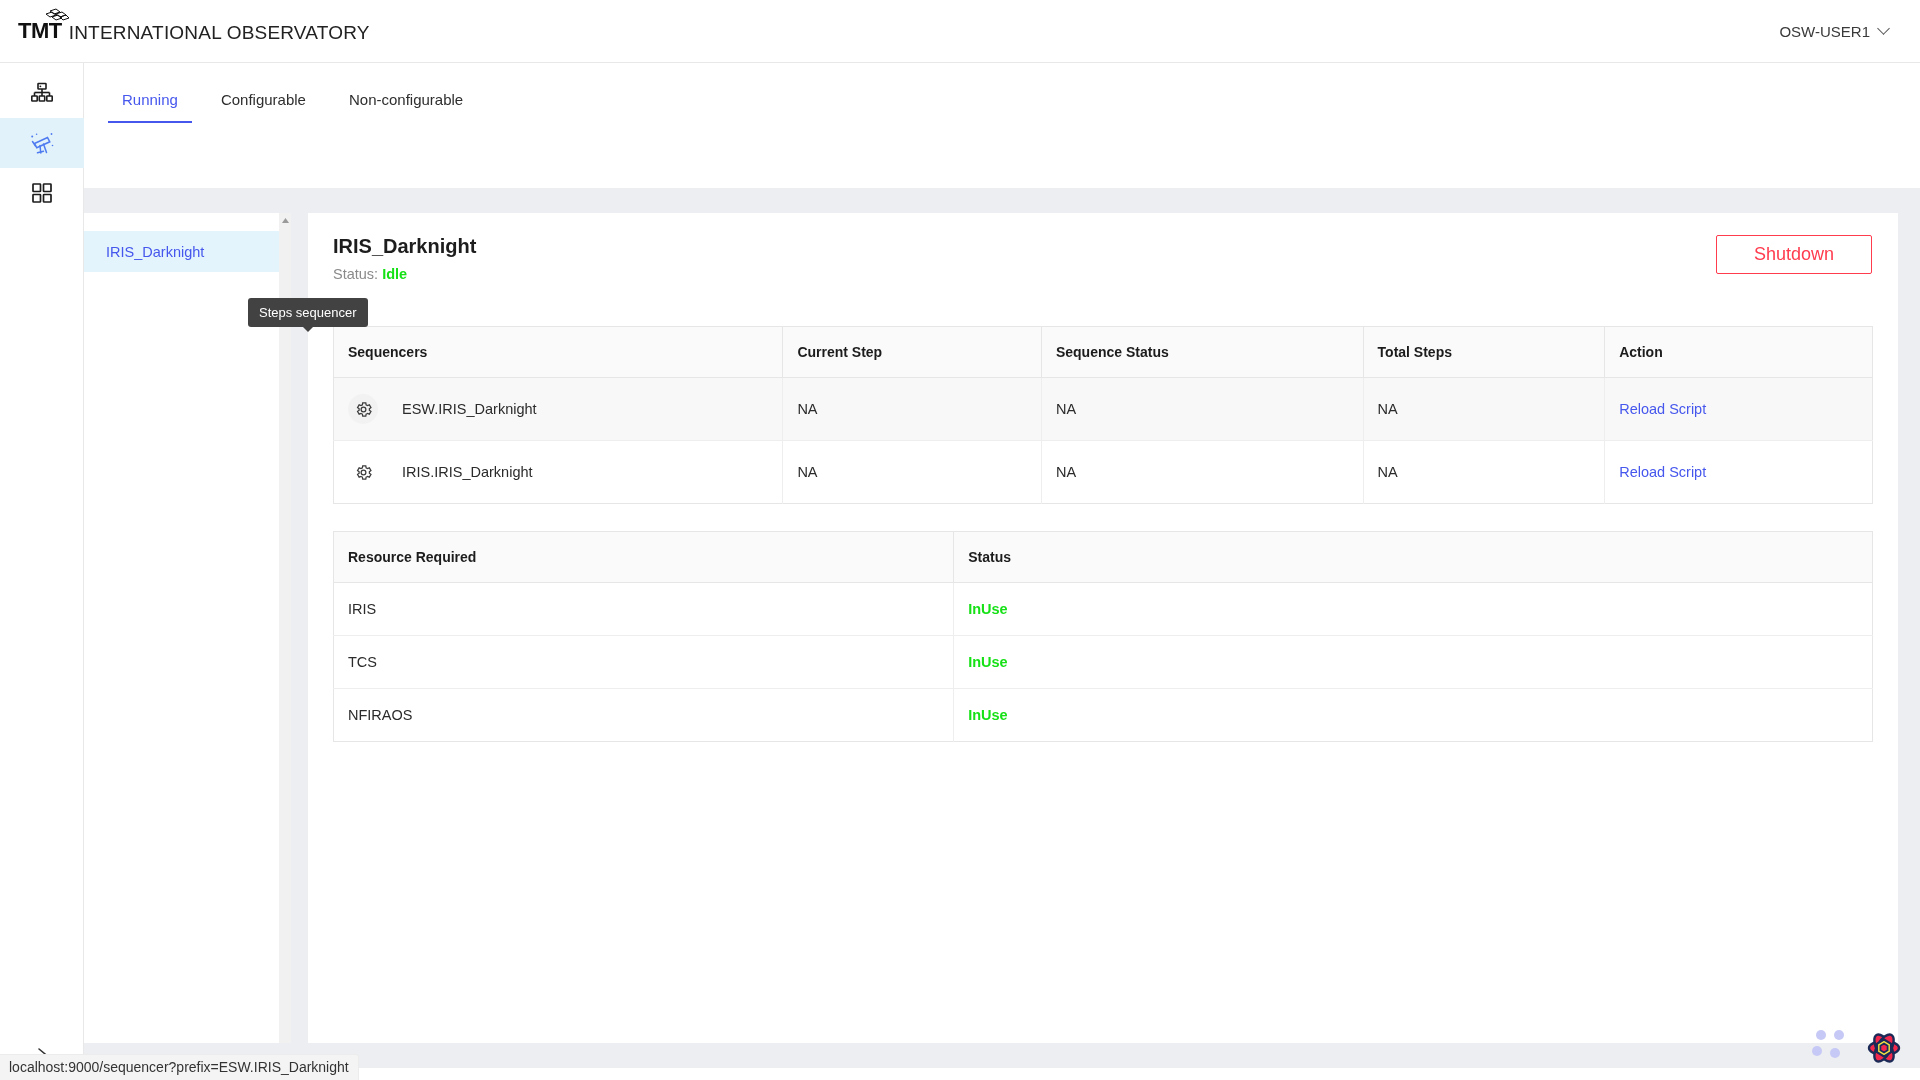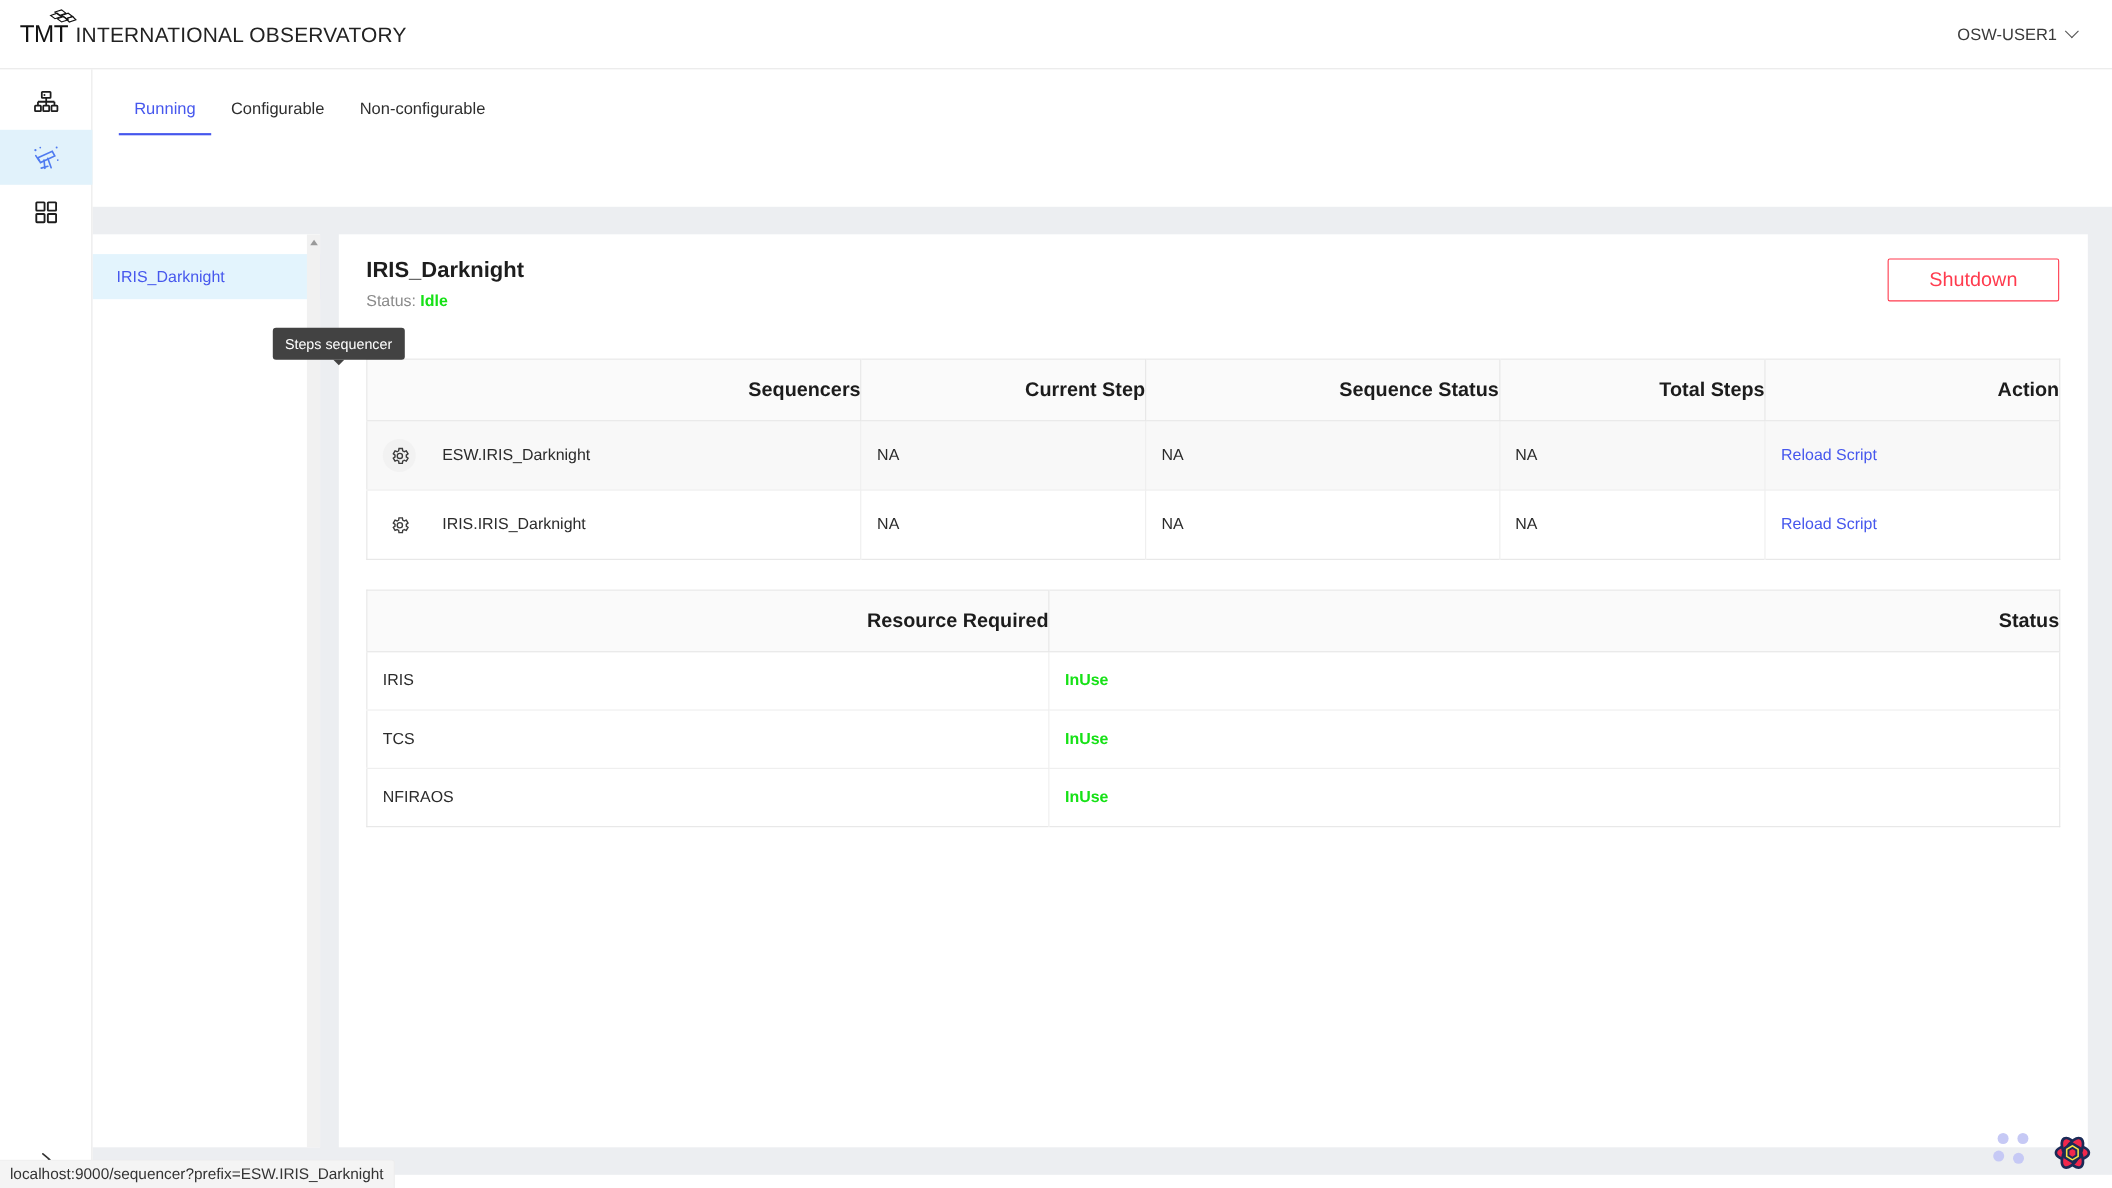--- a/index.html
+++ b/index.html
@@ -14,21 +14,21 @@
   .topbar {
     position: absolute; top: 0; left: 0;
     width: 1920px; height: 63px;
     background: #ffffff;
     border-bottom: 1px solid #e8e8e8;
     display: flex; align-items: center;
     z-index: 30;
   }
   .brand { display: flex; align-items: flex-end; padding-left: 18px; }
   .brand-mark {
-    font-weight: normal; font-size: 22px; letter-spacing: -0.5px;
+    font-weight: bold; font-size: 22px; letter-spacing: -0.5px;
     color: #111; line-height: 1; position: relative;
   }
   .brand-text {
     font-size: 19px; color: #222; letter-spacing: 0.2px;
     margin-left: 7px; line-height: 1;
   }
   .user-menu {
     margin-left: auto; margin-right: 32px;
     display: flex; align-items: center; gap: 9px;
     font-size: 15px; color: #3a3a3a; cursor: pointer;
@@ -64,21 +64,21 @@
   .page {
     position: absolute; top: 63px; left: 84px;
     width: 1836px; height: 1017px;
     background: #ffffff;
   }
   .page-title {
     font-size: 21px; font-weight: bold; color: #1b1b1b;
     padding: 22px 0 0 18px;
   }
   .tabs {
-    display: flex; gap: 4px; padding-left: 24px; margin-top: 22px;
+    display: flex; gap: 15px; padding-left: 24px; margin-top: 22px;
   }
   .tab {
     font-size: 15px; color: #2e2e2e; padding: 6px 14px 13px 14px;
     cursor: pointer; border-bottom: 2px solid transparent;
   }
   .tab.active { color: #4657ed; border-bottom: 2px solid #4657ed; font-weight: normal; }
 
   .content {
     position: absolute; top: 125px; left: 0;
     width: 1836px; height: 880px;
@@ -140,22 +140,22 @@
 
   
   .tbl {
     margin: 0 25px; border: 1px solid #e6e6e6;
     border-collapse: collapse; width: calc(100% - 50px);
     table-layout: fixed;
   }
   .tbl.seq { margin-top: 44px; }
   .tbl.res { margin-top: 27px; }
   .tbl th {
-    background: #fafafa; text-align: right;
-    font-size: 18px; font-weight: bold; color: #1c1c1c;
+    background: #fafafa; text-align: left;
+    font-size: 14px; font-weight: bold; color: #1c1c1c;
     padding: 17px 0 17px 14px;
     border-bottom: 1px solid #e6e6e6;
     border-right: 1px solid #e6e6e6;
   }
   .tbl th:last-child, .tbl td:last-child { border-right: none; }
   .tbl td {
     font-size: 14.5px; color: #2b2b2b;
     padding: 16px 0 16px 14px;
     border-bottom: 1px solid #eeeeee;
     border-right: 1px solid #eeeeee;

